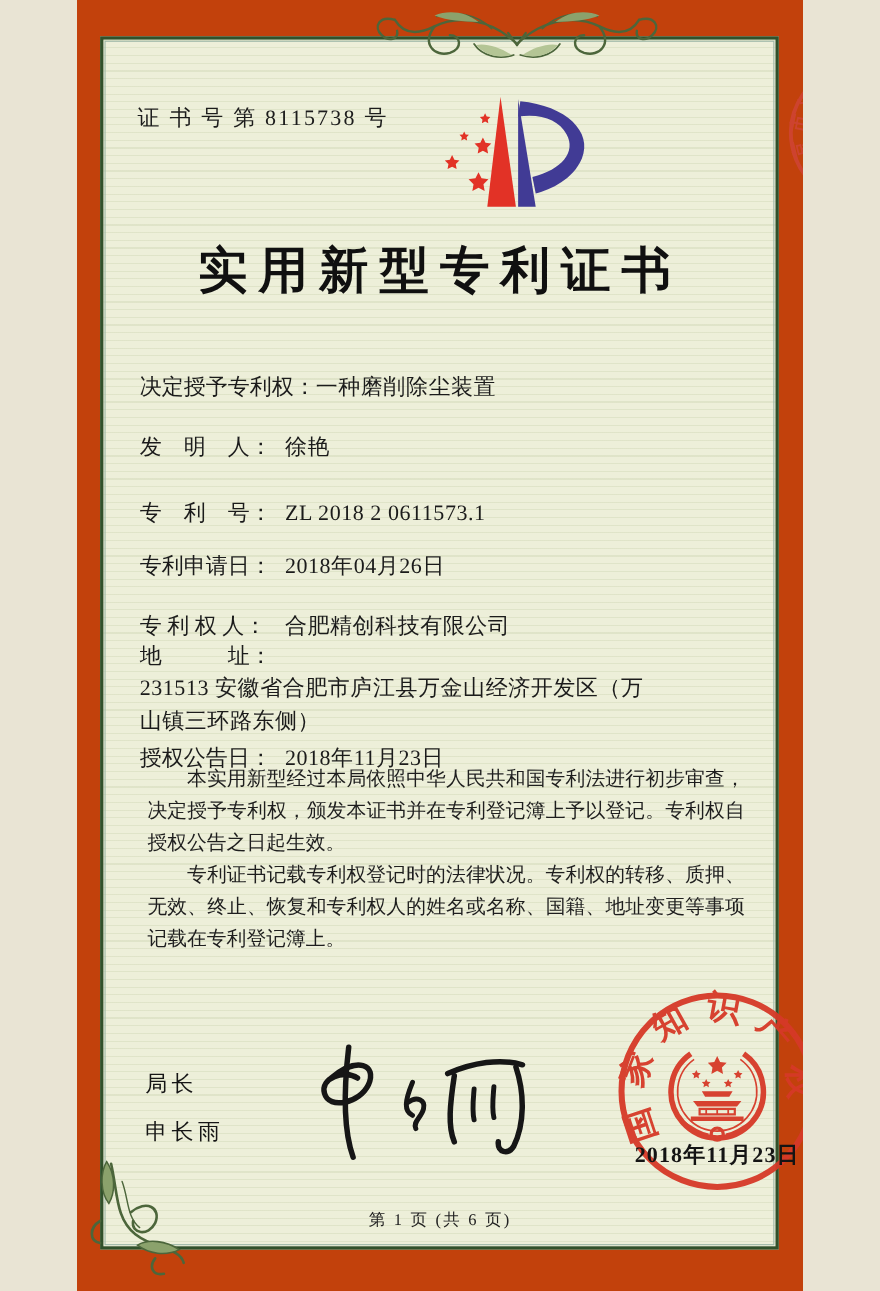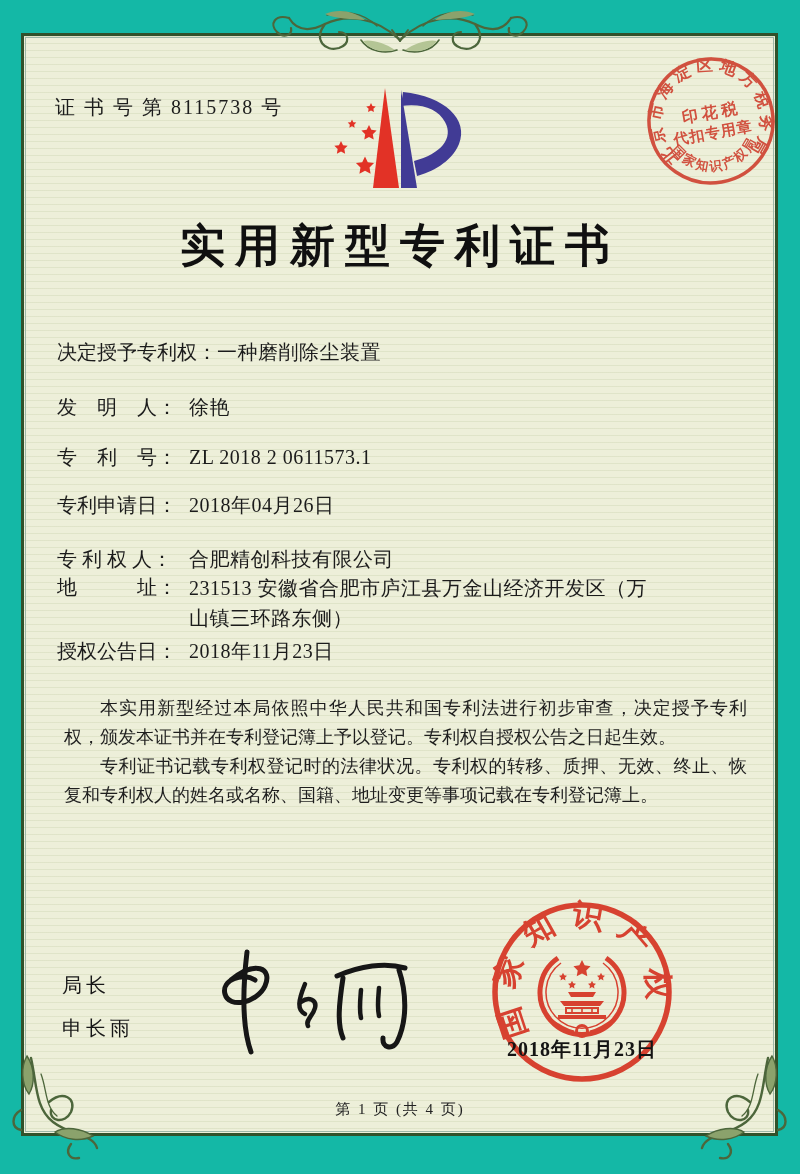--- a/index.html
+++ b/index.html
@@ -1,19 +1,19 @@
 <!DOCTYPE html>
 <html><head>
 <meta charset="utf-8">
 <style>
   * { margin:0; padding:0; box-sizing:border-box; }
   html,body { background:#e9e4d4; }
   .page{
-    position:relative; width:800px; height:1174px; margin:0 auto;
-    background:#14b8a6;
+    position:relative; width:660px; height:1174px; margin:0 auto;
+    background:#c2410c;
     font-family:"Liberation Serif","DejaVu Serif",serif;
     color:#222; overflow:hidden;
   }
   
   .frame{
     position:absolute; left:21px; top:33px; right:22px; bottom:38px;
     border:3px solid #31512b;
     background:
       repeating-linear-gradient(180deg, rgba(140,160,100,0.14) 0 1px, rgba(0,0,0,0) 1px 7px),
       #edefd9;
@@ -32,21 +32,21 @@
     position:absolute; left:0; right:0; top:216px; text-align:center;
     font-size:45px; font-weight:700; letter-spacing:10px; color:#101010;
   }
   .fields{ position:absolute; left:57px; right:50px; top:338px; font-size:20px; color:#1b1b1b; }
   .frow{ line-height:28px; }
   .flabel{ display:inline-block; min-width:132px; vertical-align:top; }
   .fvalue{ letter-spacing:0.5px; }
   .addr-value{ display:inline-block; max-width:478px; line-height:30px; vertical-align:top; }
   .frow-split{ display:flex; }
   .pair-right{ margin-left:auto; padding-right:4px; }
-  .mb1{ margin-bottom:27px; } .mb2{ margin-bottom:22px; } .mb3{ margin-bottom:20px; }
+  .mb1{ margin-bottom:27px; } .mb2{ margin-bottom:32px; } .mb3{ margin-bottom:20px; }
   .mb4{ margin-bottom:26px; } .mb5{ } .mb6{ margin-bottom:4px; }
   .body-text{ position:absolute; left:64px; right:53px; top:694px; }
   .body-text p{
     font-size:18px; line-height:29px; text-align:justify; text-indent:2em;
     color:#1e1e1e;
   }
   .signer{ position:absolute; left:62px; top:972px; font-size:20px; letter-spacing:4px; color:#161616; }
   .signer div{ margin-bottom:16px; }
   .signature{ position:absolute; left:185px; top:946px; width:240px; height:115px; }
   .seal{ position:absolute; left:487px; top:897px; width:190px; height:190px; opacity:.95; }
@@ -222,15 +222,15 @@
         <path d="M-16,16 L16,16 L16,21 L-16,21 Z" fill="none" stroke="#d63928" stroke-width="2"></path>
         <path d="M-10,16 L-10,21 M0,16 L0,21 M10,16 L10,21" stroke="#d63928" stroke-width="1.6"></path>
         <path d="M-24,23 L24,23 L24,27 L-24,27 Z"></path>
         <path d="M-34,26 Q-18,38 -8,40 M34,26 Q18,38 8,40" fill="none" stroke="#d63928" stroke-width="3"></path>
         <circle cy="39" r="5.5" fill="none" stroke="#d63928" stroke-width="3"></circle>
       </g>
     </g>
   </svg>
   <div class="seal-date">2018年11月23日</div>
 
-  <div class="footer">第 1 页 (共 4 页)</div>
+  <div class="footer">第 1 页 (共 6 页)</div>
 
 </div>
 
 </body></html>

